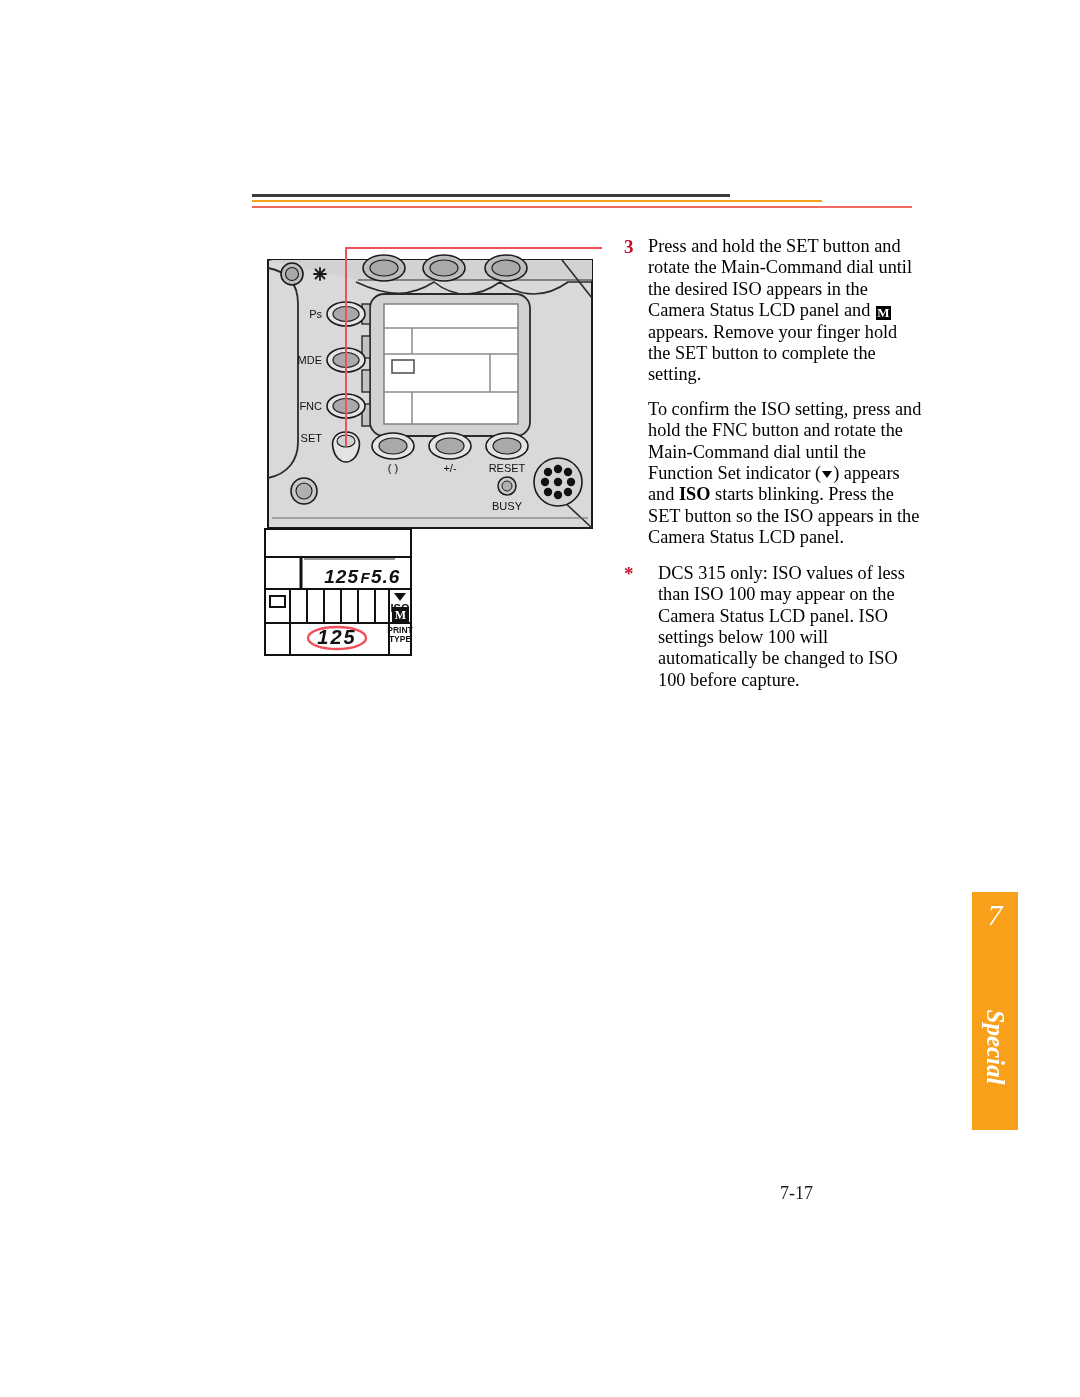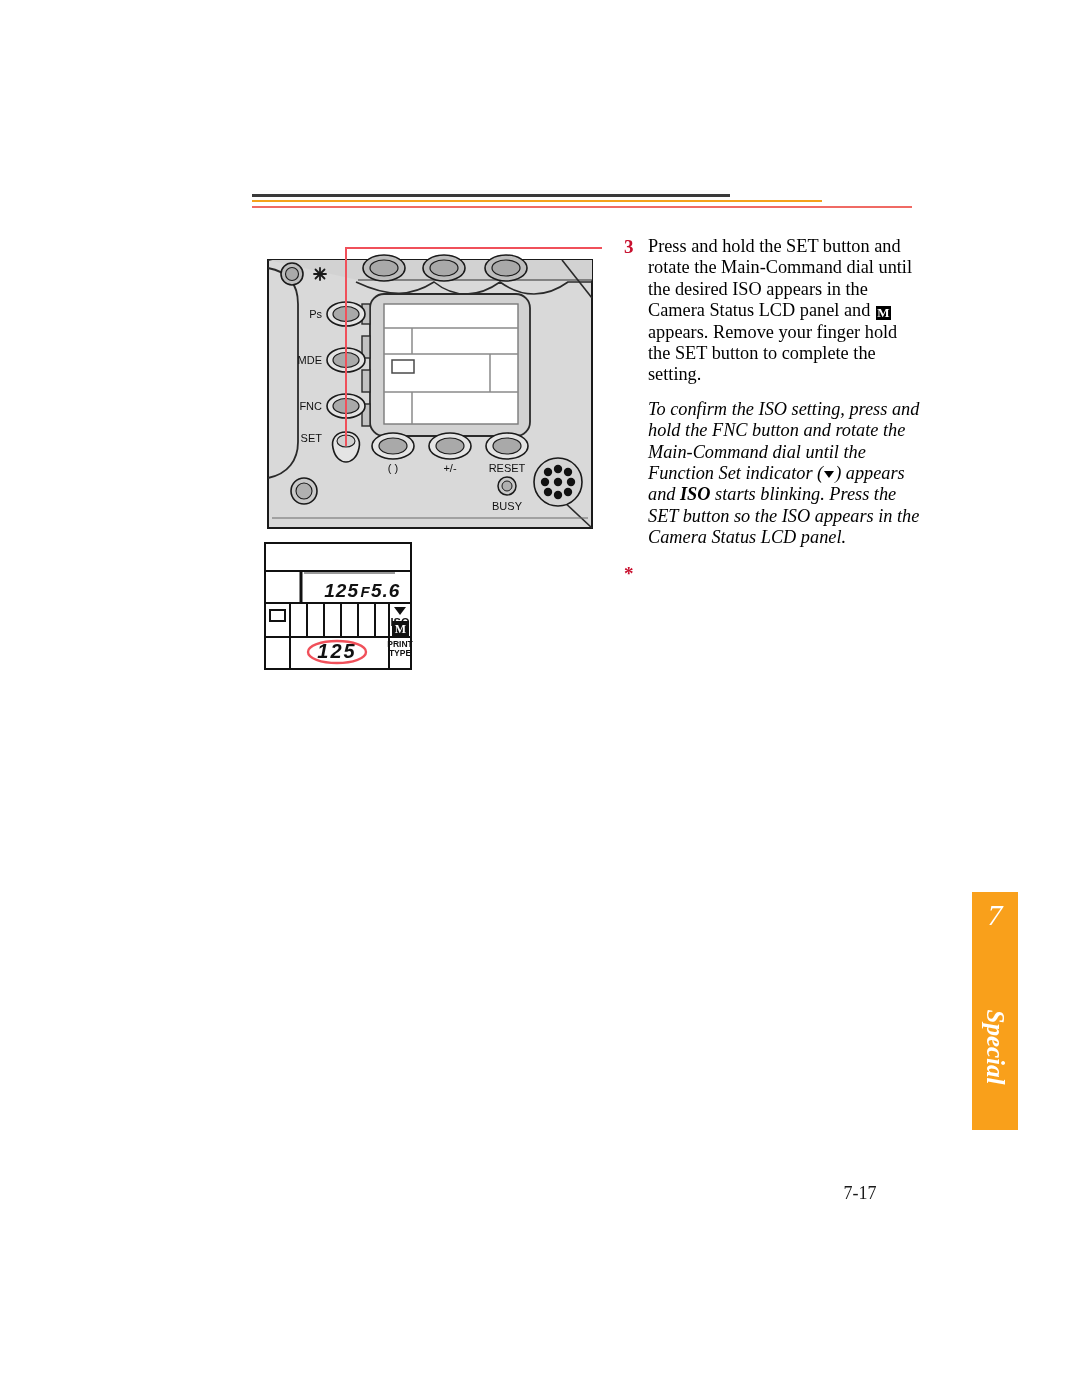--- a/index.html
+++ b/index.html
@@ -50,21 +50,21 @@
     top: 246px;
     width: 340px;
     height: 300px;
   }
   #camera-svg { display: block; }
 
   
   #lcd-figure {
     position: absolute;
     left: 263px;
-    top: 541px;
+    top: 527px;
     width: 150px;
     height: 130px;
   }
   #lcd-svg { display: block; }
 
   
   #text-column {
     position: absolute;
     left: 624px;
     top: 236px;
@@ -91,21 +91,20 @@
     width: 34px;
     flex: 0 0 34px;
   }
   .step-body {
     font-size: 18.3px;
     line-height: 21.4px;
     flex: 1 1 auto;
   }
   .para-follow {
     margin-top: 13px;
-    font-style: italic;
   }
   .para-note {
     margin-top: 14px;
   }
   .bold {
     font-weight: bold;
   }
 
   
   .icon-m-inline {
@@ -173,21 +172,20 @@
     font-size: 25px;
     line-height: 28px;
   }
 
   
   #page-number {
     position: absolute;
     left: 780px;
     top: 1182px;
     width: 160px;
-    text-align: center;
     font-size: 18px;
     line-height: 22px;
     font-family: "Liberation Serif", serif;
     color: #1a1a1a;
   }
 </style>
 </head>
 <body>
 
 <div id="header-rules">
@@ -376,20 +374,21 @@
 
   <div class="step para-follow">
     <div class="step-number"></div>
     <div class="step-body">
       <span>To confirm the ISO setting, press and hold the FNC button and rotate the Main-Command dial until the Function Set indicator (</span><span class="icon-triangle-inline"></span><span>) appears and </span><span class="bold">ISO</span><span> starts blinking. Press the SET button so the ISO appears in the Camera Status LCD panel.</span>
     </div>
   </div>
 
   <div class="step para-note">
     <div class="step-bullet-star">*</div>
+    <div class="step-body">DCS 315 only: ISO values of less than ISO 100 may appear on the Camera Status LCD panel. ISO settings below 100 will automatically be changed to ISO 100 before capture.</div>
   </div>
 
 </div>
 
 <div id="side-tab">
   <div id="side-tab-number">7</div>
   <div id="side-tab-label-wrap">
     <div id="side-tab-label">Special</div>
   </div>
 </div>

